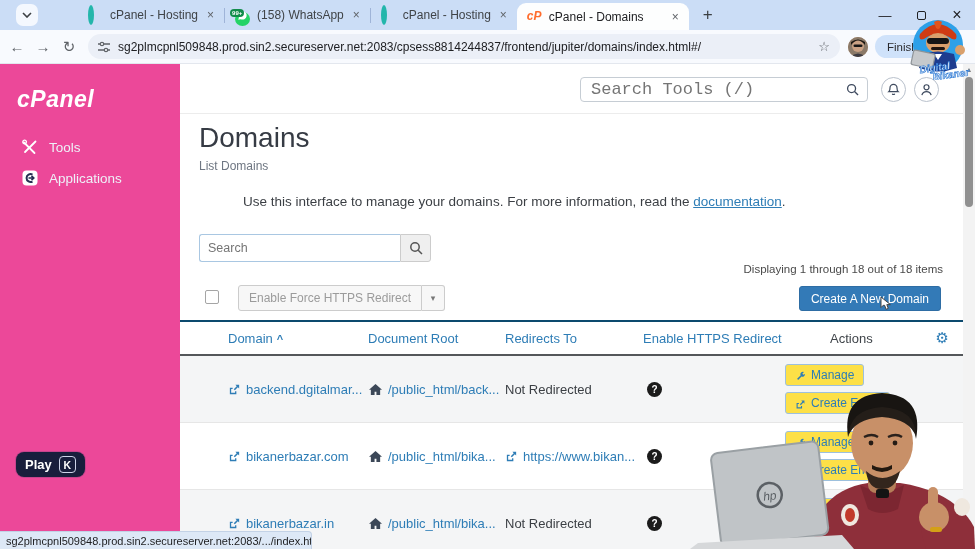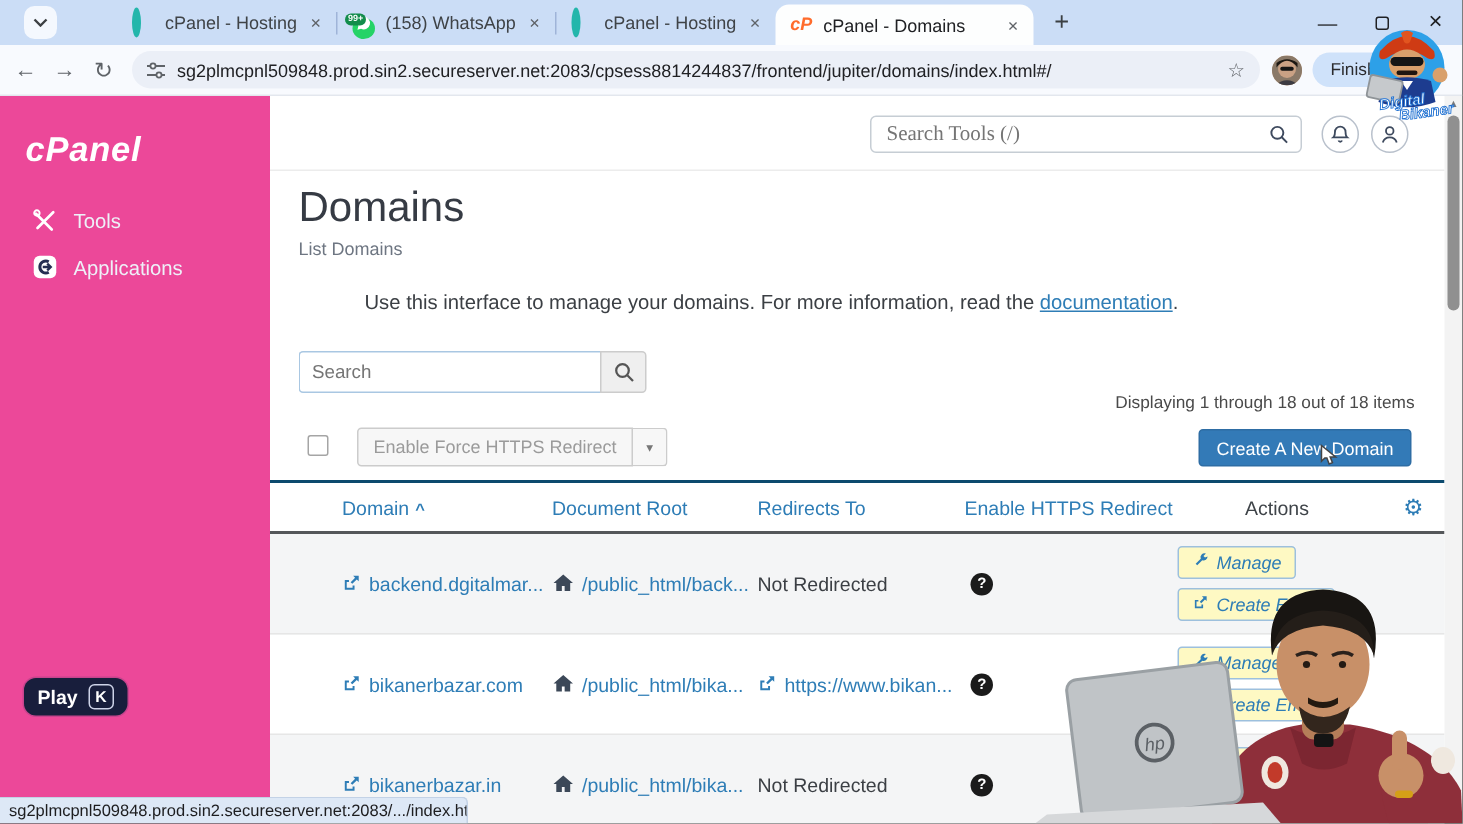--- a/index.html
+++ b/index.html
@@ -40,21 +40,21 @@
   .nav-tools{top:75px;}
   .nav-apps{top:106px;}
   .play-btn{position:absolute;left:16px;bottom:72px;background:#181e3c;border-radius:8px;padding:4px 9px;display:flex;align-items:center;gap:7px;box-shadow:0 0 0 1px #30386033;}
   .play-btn .pl{font-weight:bold;font-size:13px;color:#fff;}
   .play-key{width:17px;height:17px;border:1.5px solid #cdd3e8;border-radius:4px;font-size:10.5px;font-weight:bold;display:flex;align-items:center;justify-content:center;color:#fff;}
 
   
   .main{position:absolute;left:180px;top:64px;width:783px;height:485px;background:#fff;}
   .app-header{position:absolute;left:0;top:0;width:783px;height:50px;border-bottom:1px solid #ececec;background:#fff;}
   .tools-search{position:absolute;left:400px;top:13px;width:288px;height:25px;border:1px solid #c6cdd4;border-radius:4px;display:flex;align-items:center;padding:0 8px;}
-  .tools-search input{border:0;outline:0;flex:1;font-size:14px;color:#a16207;background:transparent;font-family:Liberation Serif, serif;}
+  .tools-search input{border:0;outline:0;flex:1;font-size:17px;color:#a16207;background:transparent;font-family:Liberation Mono, monospace;}
   .hdr-circle{position:absolute;top:13px;width:25px;height:25px;border:1px solid #b9c1cc;border-radius:50%;display:flex;align-items:center;justify-content:center;}
   .bell-c{left:701px;}
   .user-c{left:734px;}
 
   .pg-title{position:absolute;left:19px;top:58px;font-size:28px;font-weight:300;color:#363b44;}
   .pg-sub{position:absolute;left:19px;top:95px;font-size:12px;color:#6e7682;}
   .pg-desc{position:absolute;left:19px;top:130px;font-size:13.5px;color:#3b3f44;margin-left:44px;}
   .pg-desc a{color:#2e7db6;text-decoration:underline;}
 
   .search-group{position:absolute;left:19px;top:170px;display:flex;}
@@ -72,25 +72,25 @@
 
   
   .dtable{position:absolute;left:0;top:256px;width:783px;}
   .trow{display:grid;grid-template-columns:140px 137px 138px 142px 1fr;padding-left:48px;align-items:center;}
   .thead{height:36px;border-top:2px solid #0c4a6e;border-bottom:2px solid #54575a;font-size:13px;color:#2e7db6;}
   .thead .hactions{color:#3f4449;margin-left:45px;}
   .thead .hgear{justify-self:end;margin-right:14px;color:#2e7db6;font-size:15px;}
   .sortcaret{font-weight:bold;font-size:11px;margin-left:4px;}
   .drow{min-height:63px;font-size:13px;color:#3b3f44;border-bottom:1px solid #e6e6e6;}
   .drow.alt{background:#f4f5f6;}
-  .dlink{color:#2e7db6;text-decoration:none;display:flex;align-items:flex-start;gap:5px;cursor:pointer;}
+  .dlink{color:#2e7db6;text-decoration:none;display:flex;align-items:center;gap:5px;cursor:pointer;}
   .plain{color:#3b3f44;}
   .helpdot{width:15px;height:15px;border-radius:50%;background:#1b1b1b;color:#fff;font-size:10px;font-weight:bold;display:flex;align-items:center;justify-content:center;margin-left:4px;}
   .actions-cell{display:flex;flex-direction:column;gap:6px;align-items:flex-start;padding:8px 0;}
-  .act-btn{display:flex;align-items:flex-start;gap:5px;border:1px solid #9dc0dd;border-radius:3px;background:#fef9c3;color:#2e7db6;font-size:12px;padding:3px 9px;cursor:pointer;font-style:italic;}
+  .act-btn{display:flex;align-items:flex-end;gap:5px;border:1px solid #9dc0dd;border-radius:3px;background:#fde047;color:#2e7db6;font-size:12px;padding:3px 9px;cursor:pointer;}
 
   
   .scrollbar{position:absolute;right:0;top:64px;width:12px;height:485px;background:#f3f3f3;z-index:10;}
   .sb-up{position:absolute;top:2px;left:0;width:12px;text-align:center;font-size:7px;color:#7a7a7a;}
   .sb-thumb{position:absolute;left:2px;top:13px;width:8px;height:130px;border-radius:4px;background:#909090;}
 
   
   .statusbar{position:absolute;left:0;bottom:0;width:312px;height:18px;background:#dde8f6;border:1px solid #c3d2e6;border-left:0;border-bottom:0;border-radius:0 4px 0 0;font-size:11px;color:#1d1d1f;display:flex;align-items:center;padding:0 6px;z-index:55;white-space:nowrap;overflow:hidden;}
   .person{position:absolute;left:690px;top:385px;width:285px;height:164px;z-index:50;pointer-events:none;}
   .mascot{position:absolute;left:898px;top:18px;width:76px;height:62px;z-index:60;pointer-events:none;}

